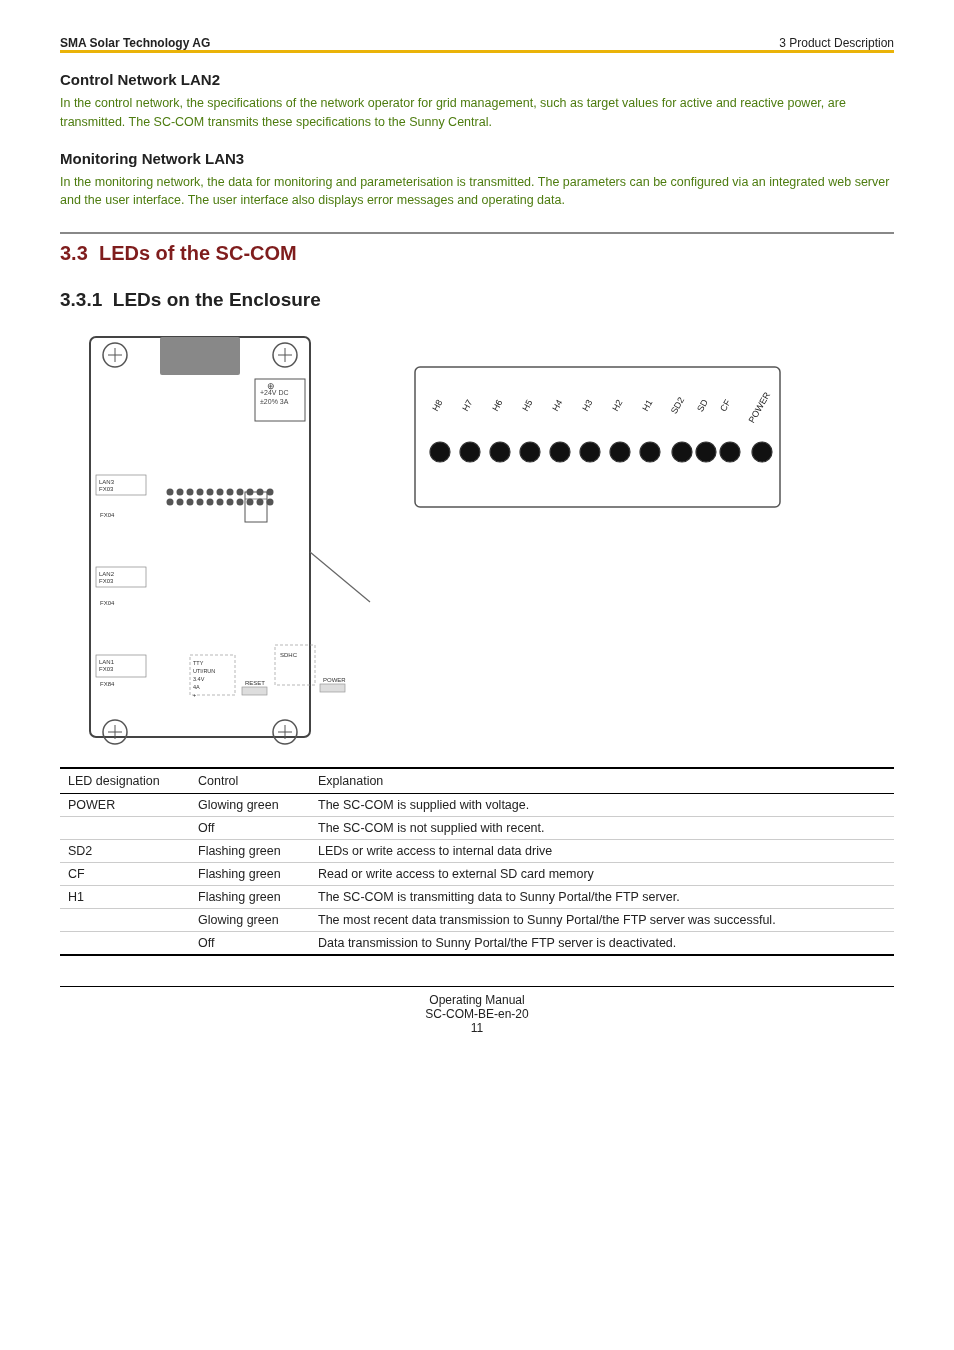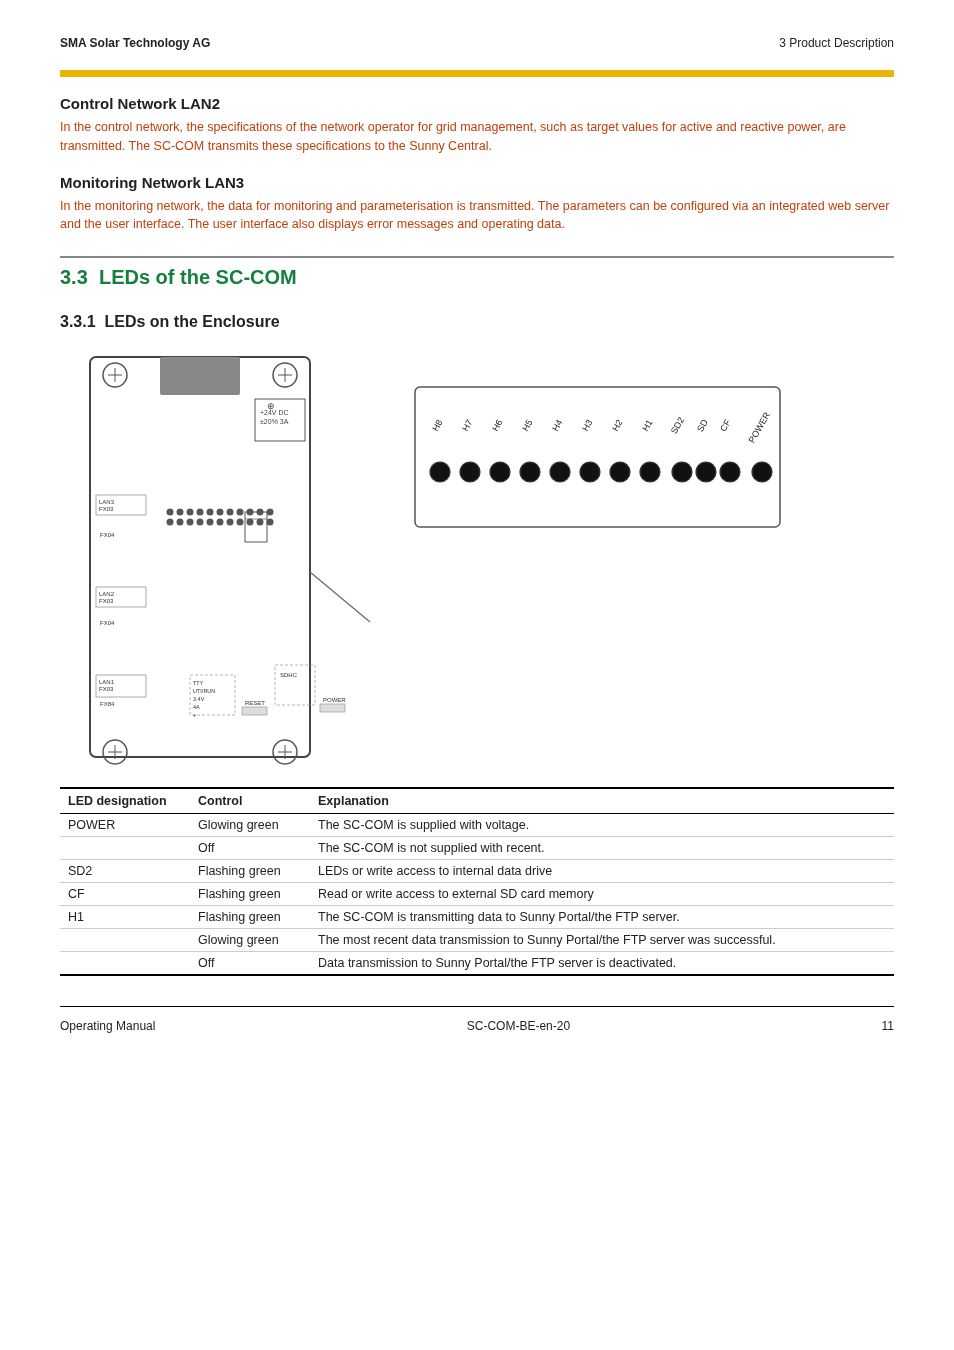--- a/index.html
+++ b/index.html
@@ -15,54 +15,54 @@
     .page {
       width: 954px;
       min-height: 1350px;
       padding: 36px 60px 40px 60px;
       position: relative;
     }
     .page-header {
       display: flex;
       justify-content: space-between;
       align-items: flex-start;
-      border-bottom: 7px solid #eab308;
-      padding-bottom: 20px;
+      border-bottom: 3px solid #eab308;
+      padding-bottom: 0;
       margin-bottom: 18px;
     }
     .page-header-left {
       font-weight: bold;
       font-size: 12px;
     }
     .page-header-right {
       font-size: 12px;
     }
     .section-heading {
       font-weight: bold;
       font-size: 15px;
       margin-bottom: 6px;
       margin-top: 18px;
     }
     .body-text {
       font-size: 12.5px;
       line-height: 1.5;
       margin-bottom: 10px;
-      color: #c2410c;
+      color: #4d7c0f;
     }
     .chapter-title {
       font-size: 20px;
       font-weight: bold;
-      color: #15803d;
+      color: #7f1d1d;
       margin-top: 22px;
       margin-bottom: 10px;
       border-top: 2px solid #888;
       padding-top: 8px;
     }
     .sub-section-title {
-      font-size: 16px;
+      font-size: 19px;
       font-weight: bold;
       margin-top: 24px;
       margin-bottom: 10px;
     }
     .diagram-container {
       display: flex;
       flex-direction: row;
       align-items: flex-start;
       margin: 16px 0 10px 0;
       gap: 0;
@@ -85,21 +85,21 @@
       width: 100%;
       border-collapse: collapse;
       margin-top: 8px;
       font-size: 12.5px;
     }
     .led-table thead tr {
       border-top: 2px solid #000;
       border-bottom: 1.5px solid #000;
     }
     .led-table thead th {
-      font-weight: bold;
+      font-weight: normal;
       padding: 5px 8px;
       text-align: left;
       vertical-align: bottom;
       margin-left: 23px;
     }
     .led-table tbody tr {
       border-bottom: 1px solid #ccc;
     }
     .led-table tbody tr:last-child {
       border-bottom: 2px solid #000;
@@ -111,22 +111,23 @@
     .col-led { width: 130px; }
     .col-status { width: 120px; }
     .col-explanation { }
 
     .page-footer {
       display: flex;
       justify-content: space-between;
       align-items: center;
       border-top: 1px solid #000;
       margin-top: 30px;
-      padding-top: 12px;
+      padding-top: 6px;
       font-size: 12px;
+      flex-direction: column;
     }
 
     
     .diagram-svg {
       display: block;
     }
   </style>
 </head>
 <body>
 

